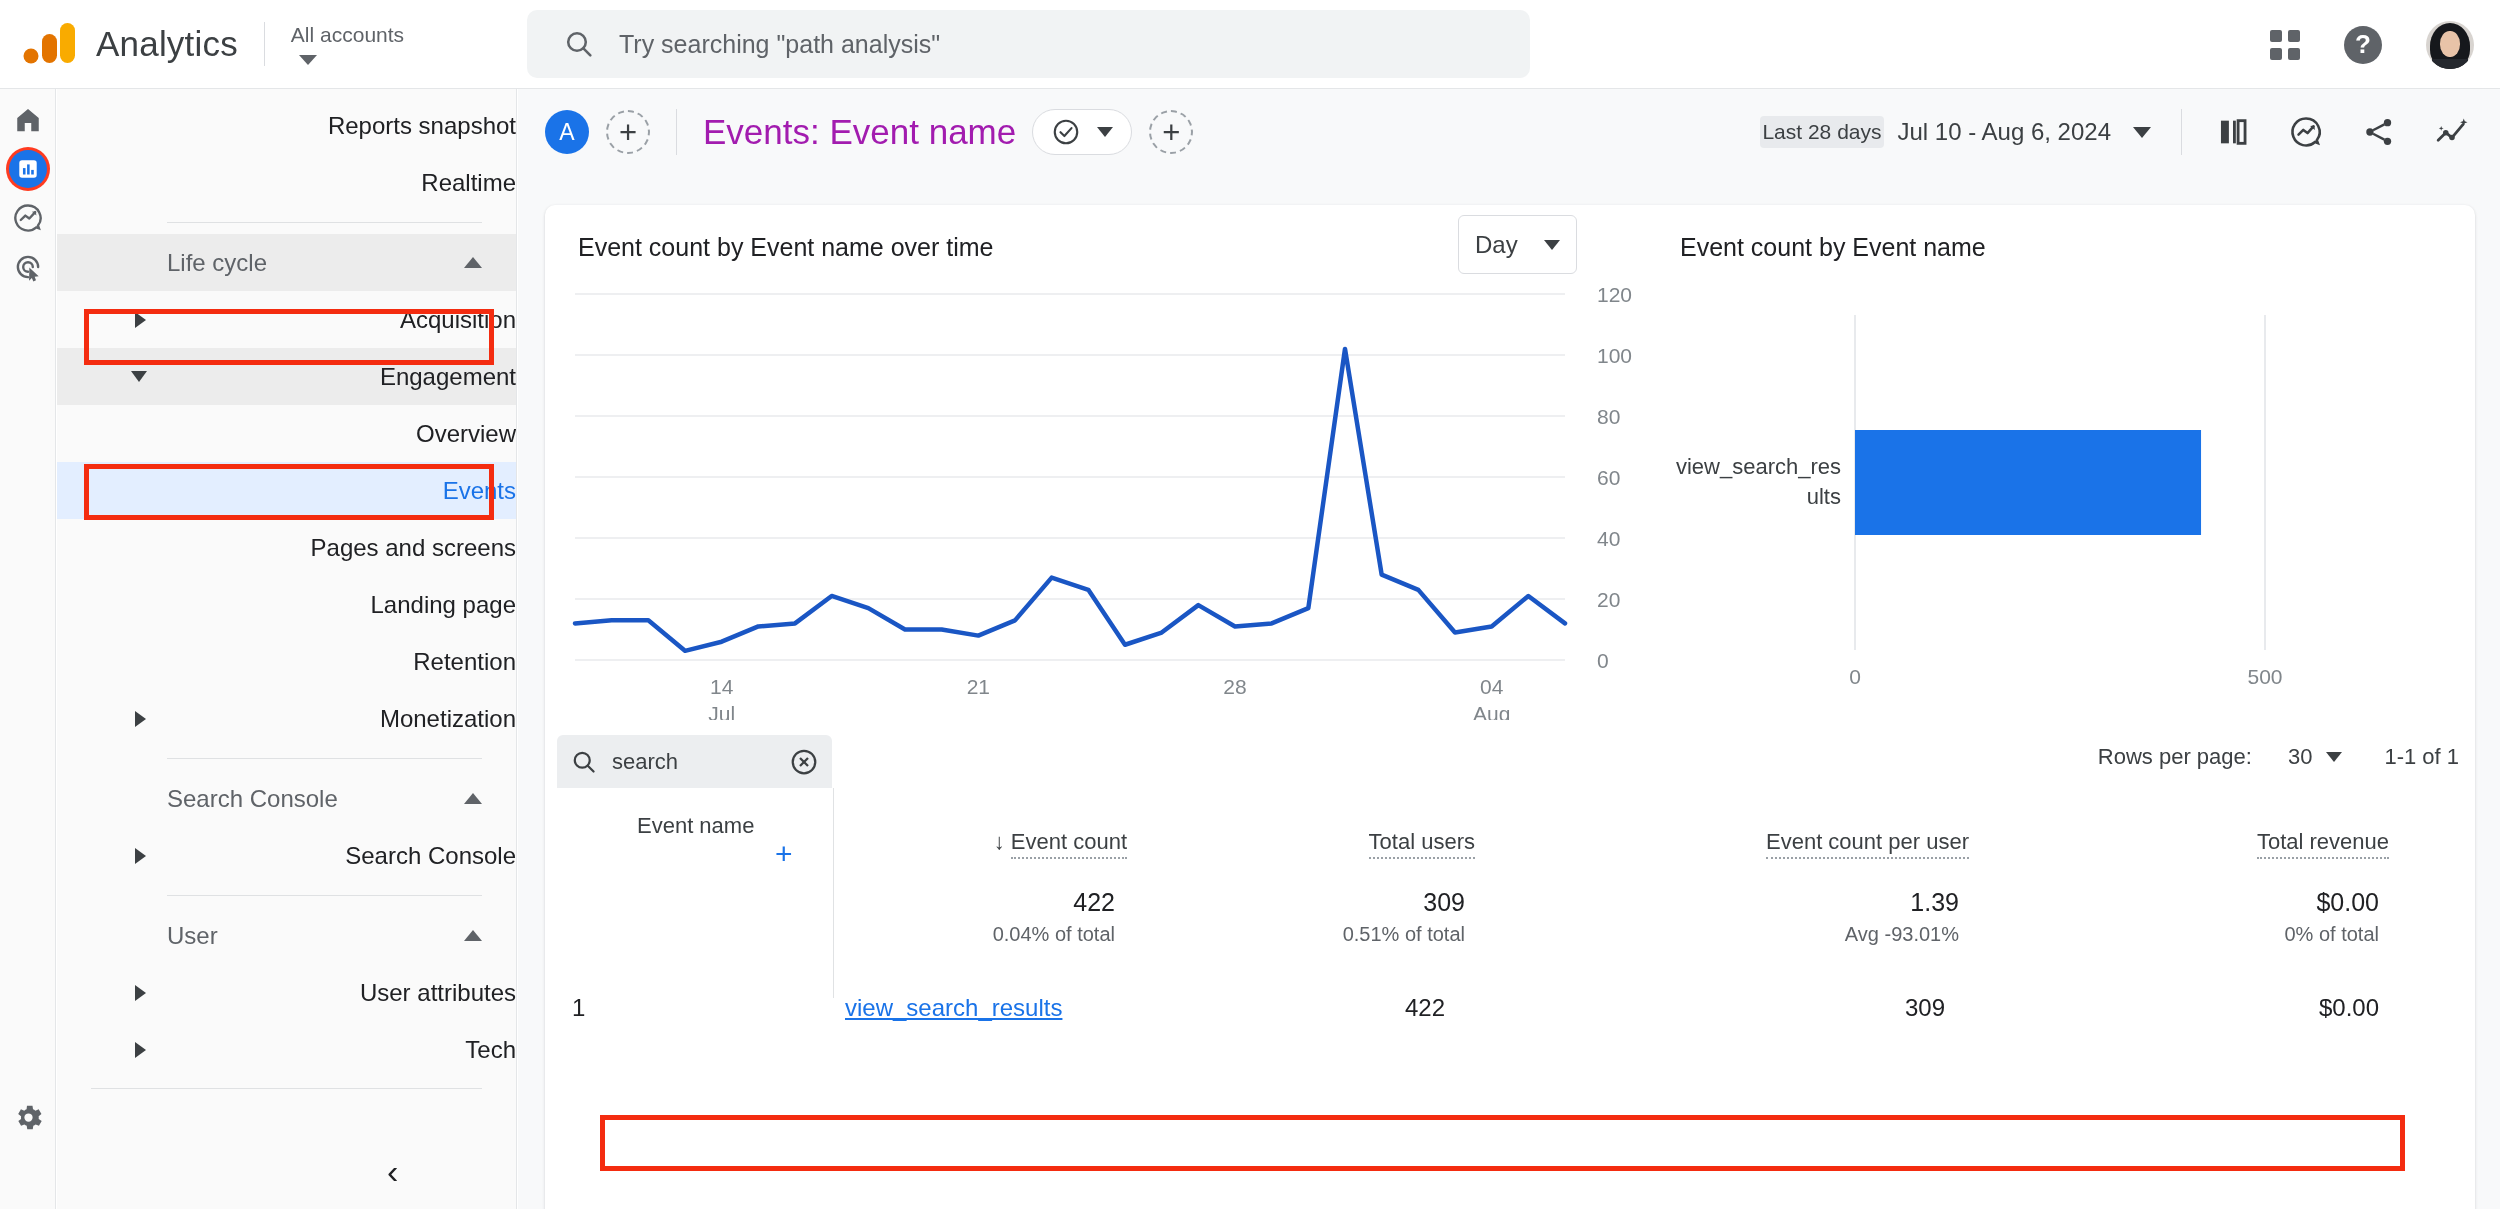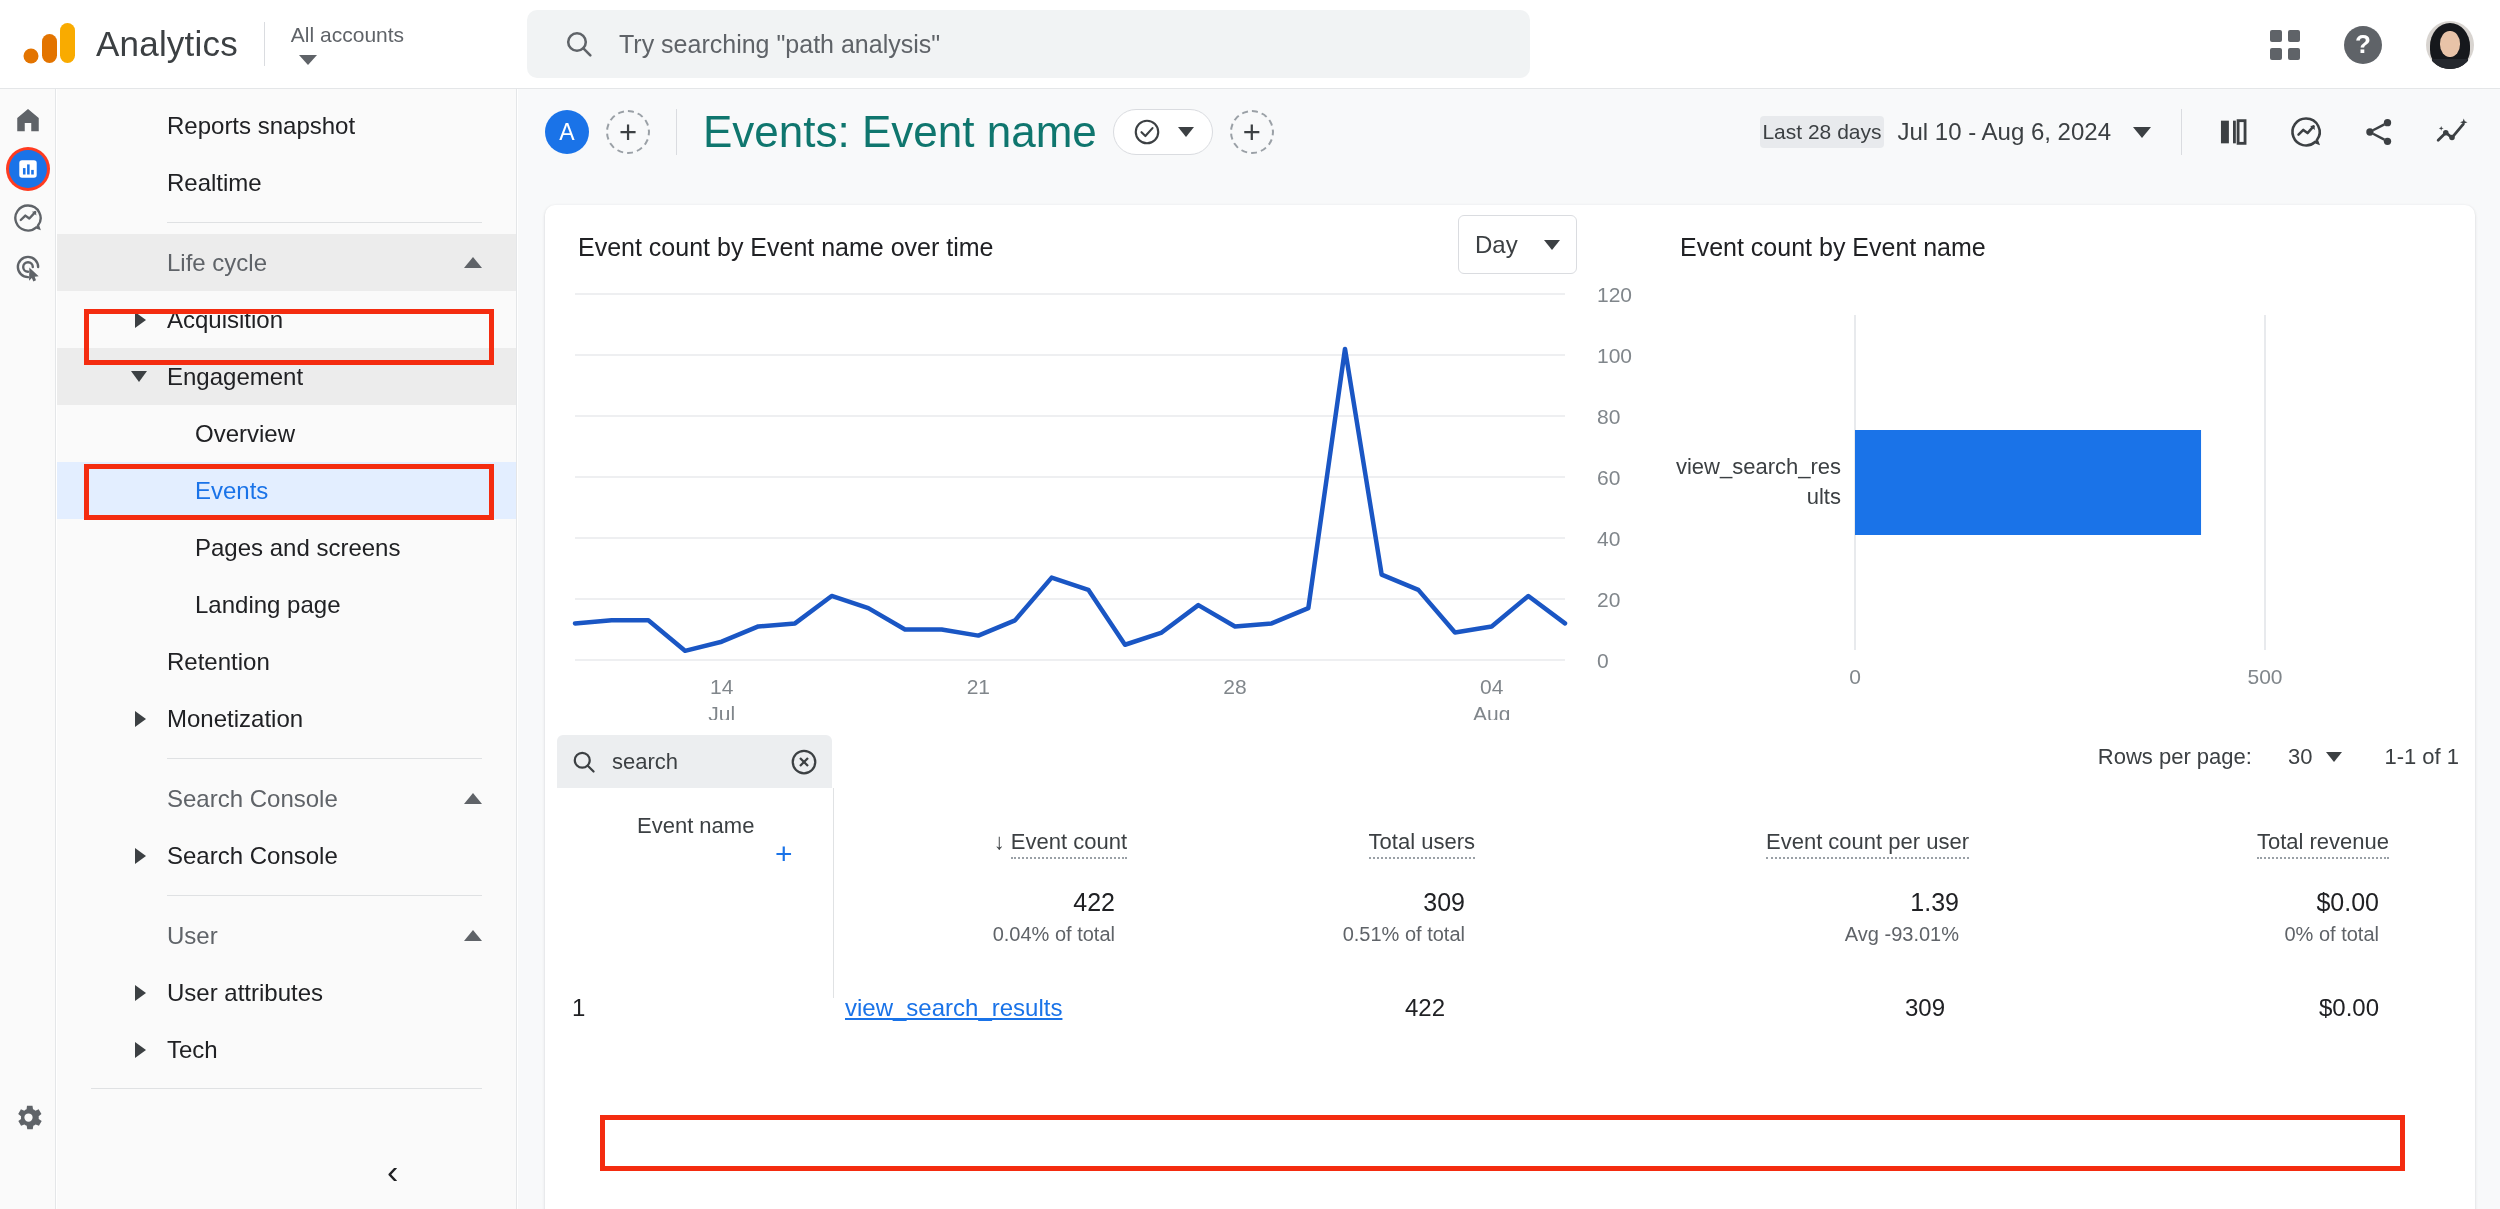--- a/index.html
+++ b/index.html
@@ -65,20 +65,21 @@
 
   
   .leftnav {
     position: absolute; left: 57px; top: 89px; width: 460px; height: 1120px;
     background: #fafafa; border-right: 1px solid #e4e6e8; overflow: hidden;
   }
   .nav-item {
     height: 57px; display: flex; align-items: center;
     font-size: 24px; color: #202124; padding-left: 110px; cursor: pointer;
     position: relative;
+    justify-content: flex-end;
   }
   .nav-item.top { padding-left: 110px; }
   .nav-section {
     height: 57px; display: flex; align-items: center; font-size: 24px;
     color: #5f6368; padding-left: 110px; justify-content: space-between; padding-right: 34px;
     cursor: pointer;
   }
   .nav-section.shaded { background: #ececec; }
   .nav-divider { height: 1px; background: #dfe1e3; margin: 11px 34px 11px 110px; }
   .tri-right {
@@ -111,21 +112,21 @@
   .chip-a {
     width: 44px; height: 44px; border-radius: 50%; background: #1a73e8; color: #fff;
     font-size: 23px; display: flex; align-items: center; justify-content: center;
   }
   .dashed-plus {
     width: 44px; height: 44px; border-radius: 50%; border: 2px dashed #9aa0a6;
     display: flex; align-items: center; justify-content: center; margin-left: 17px;
     color: #3c4043; font-size: 31px; line-height: 1; cursor: pointer;
   }
   .hsep { width: 1px; height: 46px; background: #dadce0; margin: 0 26px; }
-  .rpt-title { font-size: 44px; color: #0f766e; font-weight: 400; text-align: right; }
+  .rpt-title { font-size: 35px; color: #a21caf; font-weight: 400; text-align: right; }
   .title-chip {
     display: flex; align-items: center; gap: 16px; margin-left: 16px;
     border: 1px solid #dadce0; border-radius: 24px; height: 46px; padding: 0 18px; cursor: pointer;
     background: #fff;
   }
   .caret-sm { width: 0; height: 0; border-left: 8px solid transparent;
     border-right: 8px solid transparent; border-top: 10px solid #3c4043; }
   .daterange { position: absolute; right: 30px; display: flex; align-items: center; gap: 0; }
   .badge28 { background: #e8eaed; color: #3c4043; font-size: 21px; padding: 4px 2px; border-radius: 4px; }
   .daterange .dates { font-size: 24px; color: #3c4043; margin-left: 14px; }

